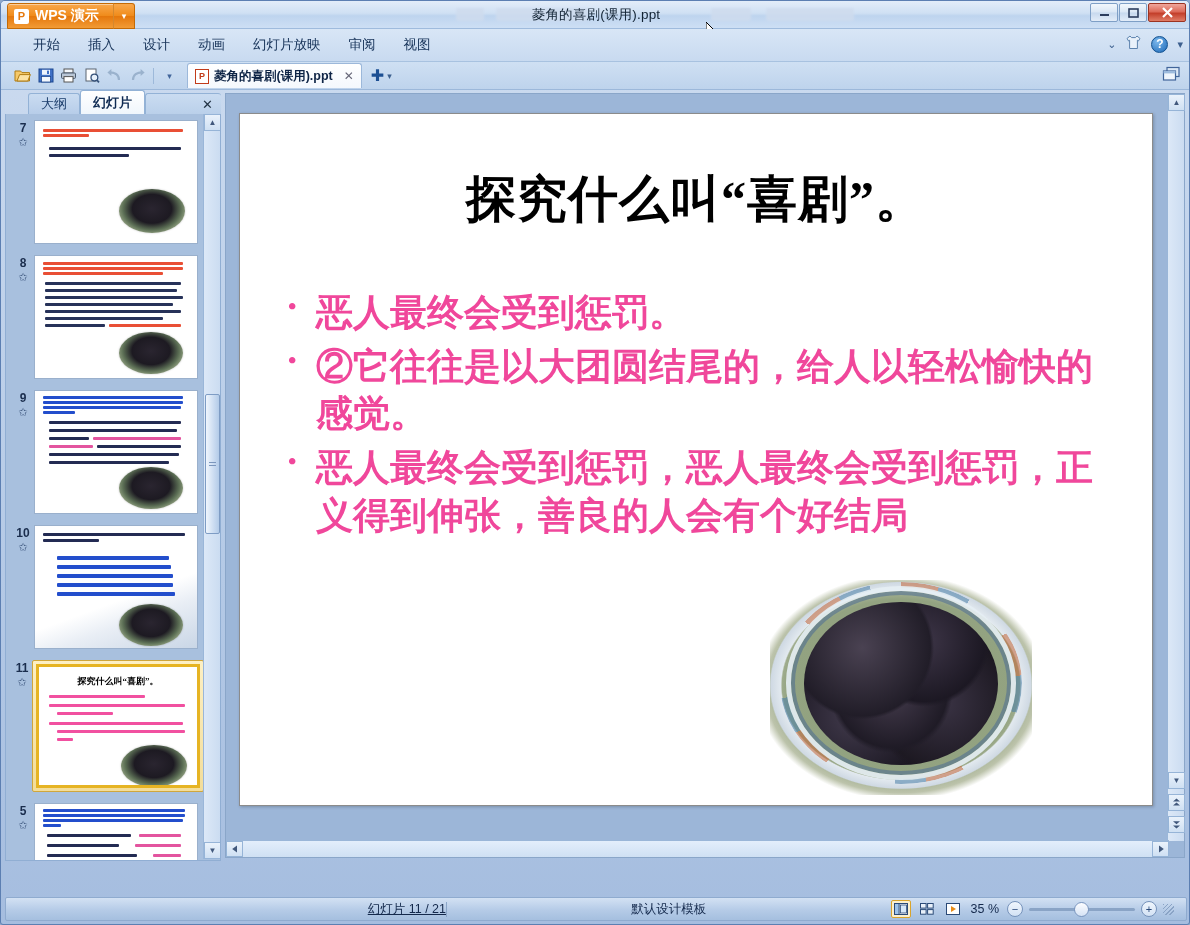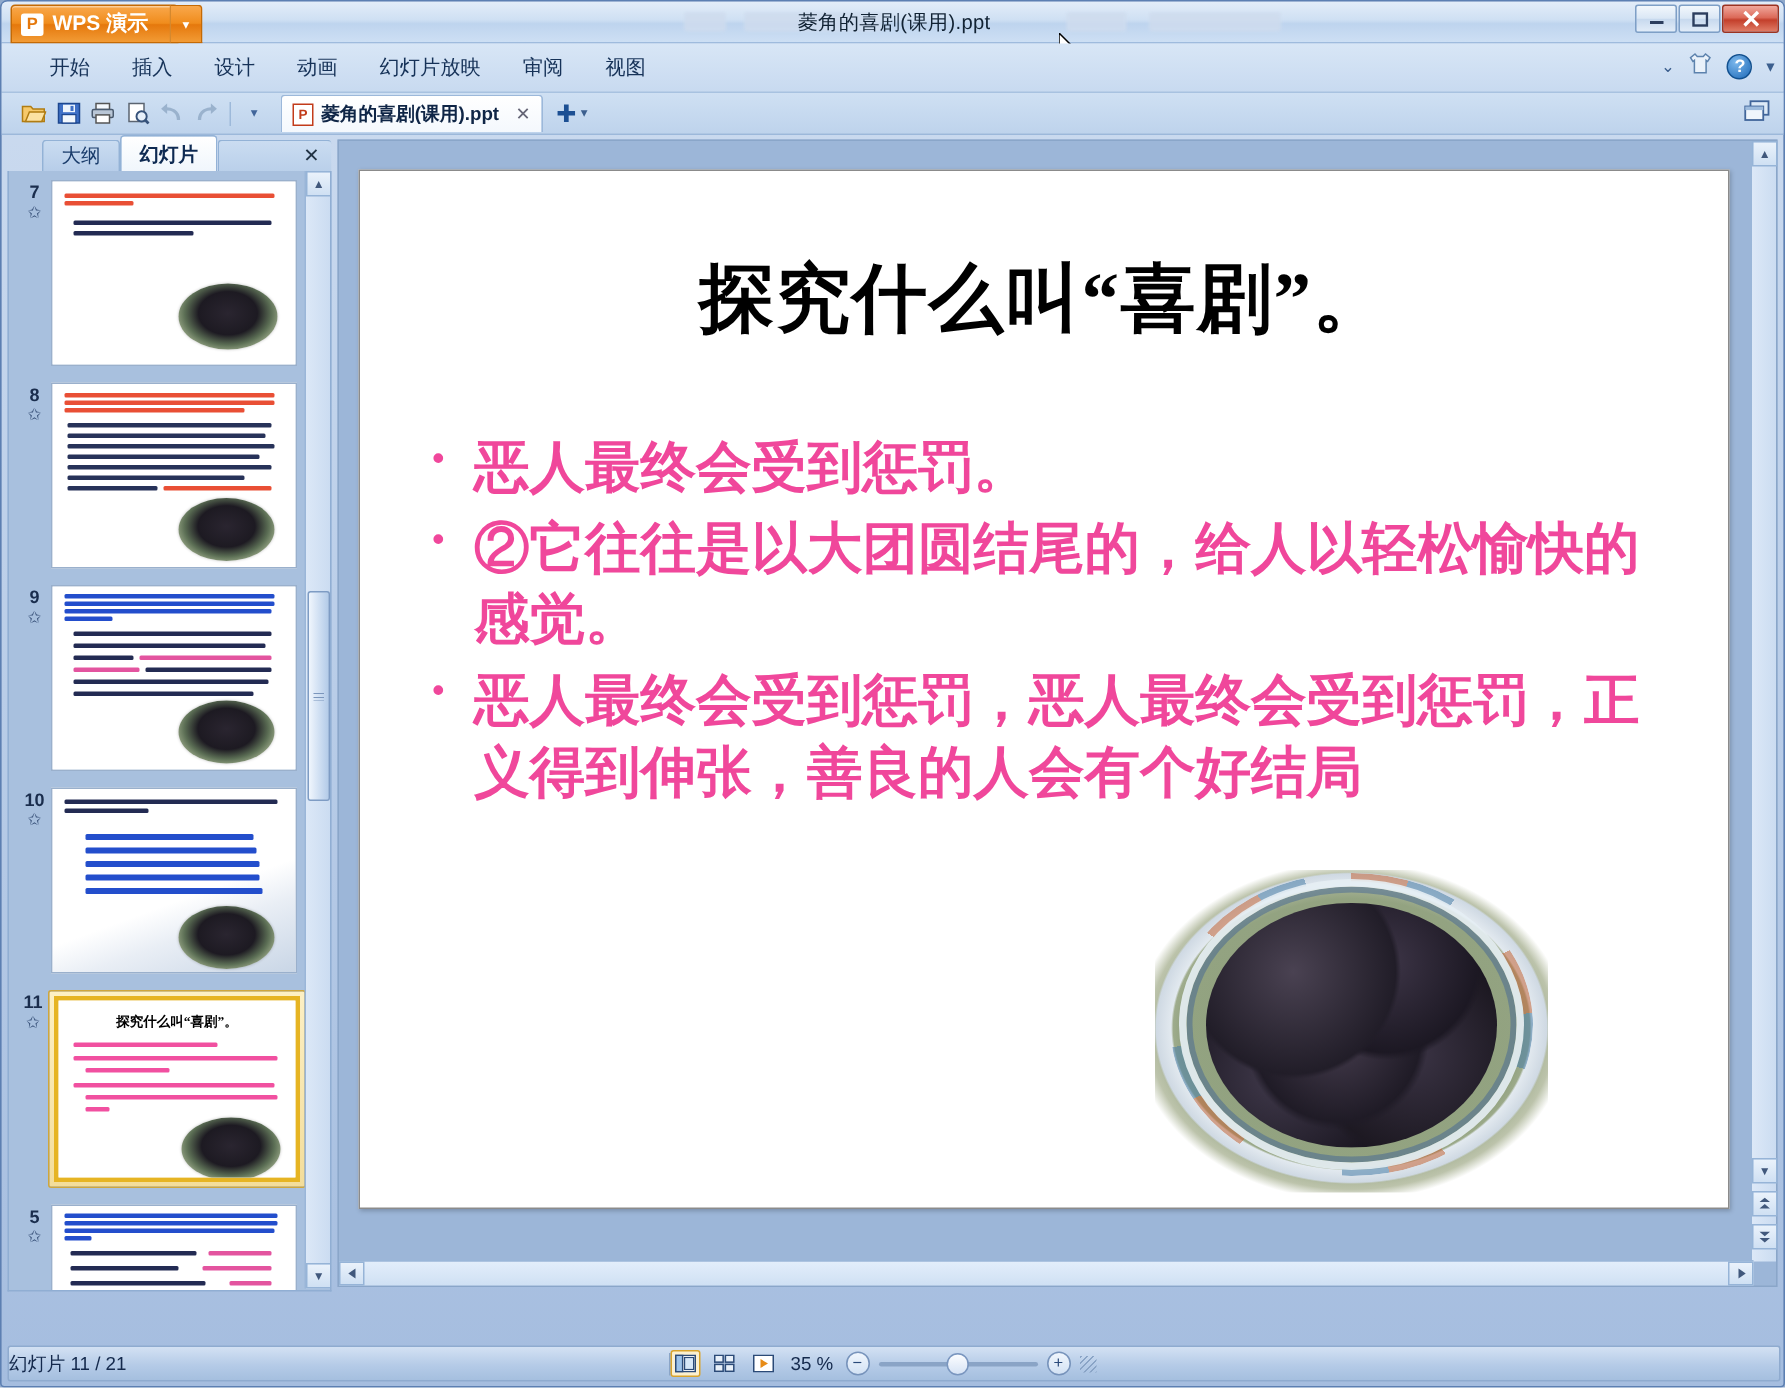--- a/index.html
+++ b/index.html
@@ -291,21 +291,21 @@
     padding:7px 0 0 10px; font-size:14px; color:#1b3356;
   }
 
   
   .statusbar {
     position:absolute; left:4px; bottom:3px; width:1182px; height:24px;
     background: linear-gradient(180deg,#d3e1f3 0%, #b5cbe7 55%, #a5bfdf 100%);
     border:1px solid #8fabcf; border-radius:2px;
     display:flex; align-items:center; font-size:12.5px; color:#14294c;
   }
-  .st-slide { width:440px; text-align:left; }
+  .st-slide { width:440px; text-align:right;text-decoration:underline; }
   .st-sep { width:1px; height:15px; background:#8aa5c8; }
   .st-tpl { flex:1; text-align:center; }
   .st-right { display:flex; align-items:center; gap:6px; padding-right:12px; }
   .viewbtn {
     width:20px; height:18px; display:flex; align-items:center; justify-content:center;
     font-size:12px; color:#2b4a77;
   }
   .viewbtn.active { border:1px solid #d9a42c; background:#fbf0d0; border-radius:2px; }
   .zoomtxt { font-size:12.5px; padding:0 2px; }
   .zbtn {
@@ -659,20 +659,21 @@
             <path d="M2 0.6 L2 7.4 L6.8 4 Z" fill="#41587c"></path>
           </svg>
       </div>
     </div>
   </div>
 
 
   <div class="statusbar">
     <div class="st-slide">幻灯片 11 / 21</div>
     <div class="st-sep"></div>
+    <div class="st-tpl">默认设计模板</div>
     <div class="st-right">
       <span class="viewbtn active">
         <svg width="14" height="12" viewBox="0 0 14 12">
             <rect x="0.5" y="0.5" width="13" height="11" fill="#fff" stroke="#2b4a77"></rect>
             <rect x="0.5" y="0.5" width="4.6" height="11" fill="#9dc3ea" stroke="#2b4a77"></rect>
             <rect x="6.4" y="2" width="6" height="8" fill="#d6e7f8" stroke="#2b4a77" stroke-width=".8"></rect>
           </svg>
       </span>
       <span class="viewbtn">
         <svg width="14" height="12" viewBox="0 0 14 12">

